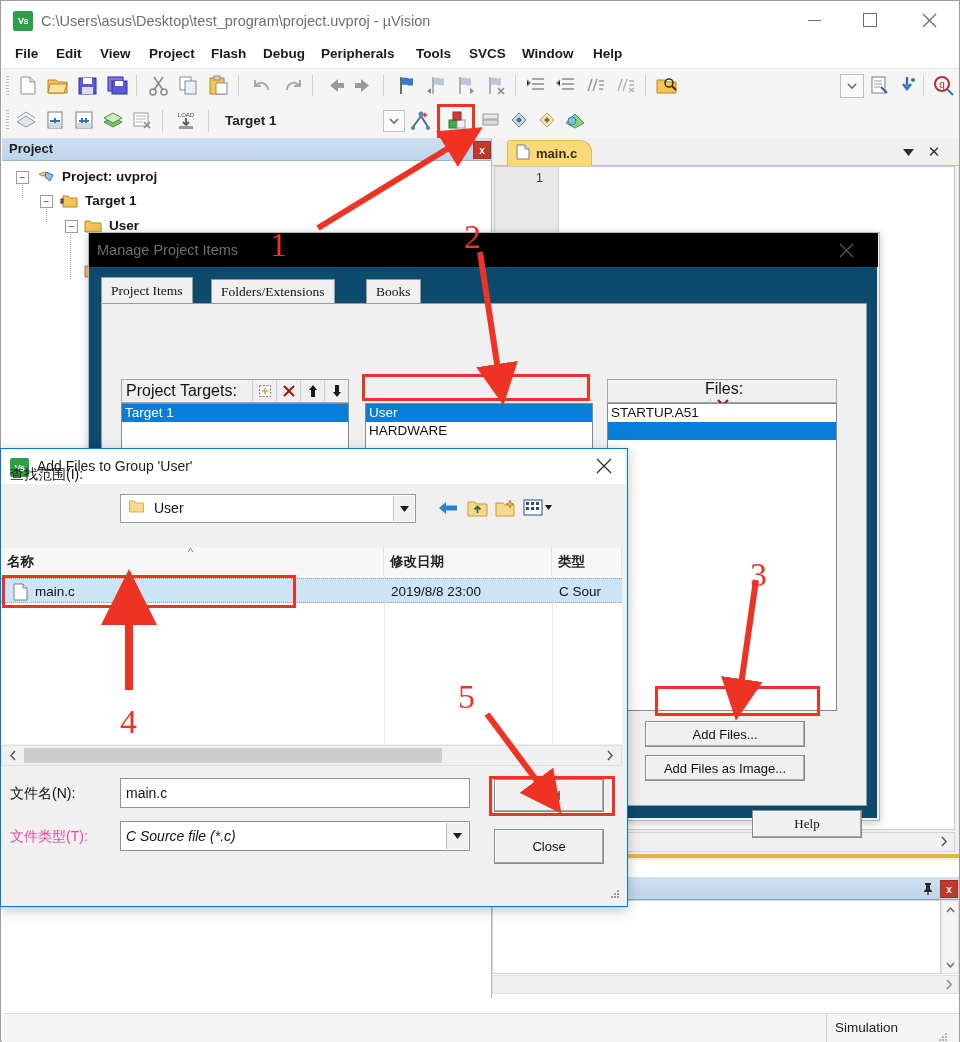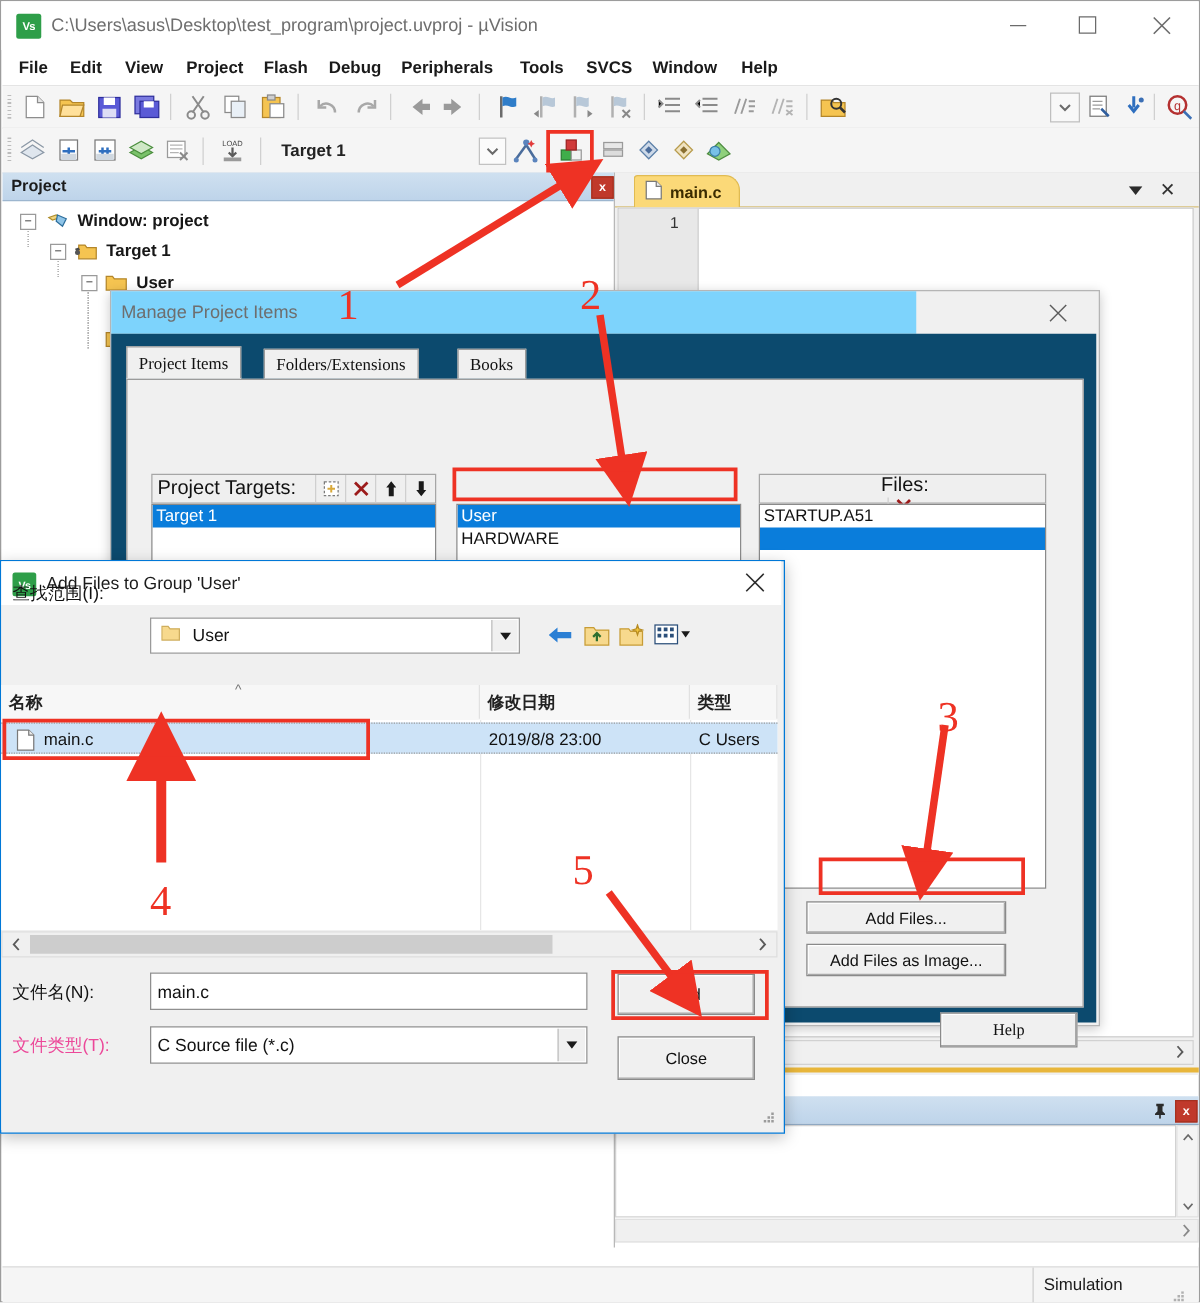--- a/index.html
+++ b/index.html
@@ -84,21 +84,21 @@
   #bottom-vscroll .a{left:2px;width:13px;height:13px;display:flex;align-items:center;justify-content:center;color:#6a6a6a;}
   #bottom-hscroll{left:0;top:98px;width:467px;height:19px;background:#f0f0f0;border:1px solid #e0e0e0;box-sizing:border-box;}
 
   
   #statusbar{left:1px;top:1012px;width:957px;height:28px;background:#f5f5f5;border-top:1px solid #dcdcdc;}
   #status-sim{left:824px;top:0;height:28px;line-height:28px;font-size:13.5px;color:#1a1a1a;border-left:1px solid #cecece;padding-left:8px;}
   #status-grip{left:936px;top:16px;width:10px;height:9px;}
 
   
   #manage-dialog{left:88px;top:232px;width:790px;height:587px;background:#f0f0f0;border:1px solid #b5b5b5;box-shadow:0 2px 9px rgba(0,0,0,.22);}
-  #manage-titlebar{left:0;top:0;width:644px;height:34px;background:#7dd3fc;}
+  #manage-titlebar{left:0;top:0;width:789px;height:34px;background:#000000;}
   #manage-title{left:8px;top:6px;height:22px;line-height:22px;font-size:14.5px;color:#6e6e6e;white-space:nowrap;}
   #manage-close{left:739px;top:4px;width:36px;height:26px;display:flex;align-items:center;justify-content:center;color:#5b5b5b;}
   #manage-body{left:0;top:34px;width:788px;height:551px;background:#0c4a6e;}
   .dtab{height:24px;line-height:24px;font-size:13.5px;font-family:"Liberation Serif","DejaVu Serif",serif;
      color:#111;padding:0 9px;background:#f0f0f0;border:1px solid #9b9b9b;border-bottom:none;box-sizing:border-box;}
   .dtab.active{background:#f0f0f0;border-bottom:1px solid #f0f0f0;height:26px;line-height:26px;font-weight:normal;}
   #tabpane{left:12px;top:36px;width:766px;height:503px;background:#f0f0f0;border:1px solid #9b9b9b;box-sizing:border-box;}
 
   .lbl-bar{height:24px;background:#efefef;border:1px solid #a6a6a6;box-sizing:border-box;display:flex;align-items:center;}
   .lbl-bar .cap{font-size:16px;color:#111;padding-left:4px;flex:1;}
@@ -146,21 +146,21 @@
 
   #af-hscroll{left:1px;top:745px;width:621px;height:21px;background:#f0f0f0;border:1px solid #dedede;box-sizing:border-box;}
   #af-hthumb{left:22px;top:2px;width:418px;height:15px;background:#cdcdcd;}
   #af-hscroll .a{top:2px;width:16px;height:15px;display:flex;align-items:center;justify-content:center;color:#5a5a5a;font-size:12px;}
 
   #af-fn-label{left:10px;top:783px;height:20px;line-height:20px;font-size:14px;color:#111;}
   #af-fn-input{left:120px;top:778px;width:350px;height:30px;background:#ffffff;border:1px solid #8f8f8f;box-sizing:border-box;}
   #af-fn-input span{left:5px;top:5px;height:19px;line-height:19px;font-size:14px;color:#111;}
   #af-ft-label{left:10px;top:826px;height:20px;line-height:20px;font-size:14px;color:#ec4899;}
   #af-ft-combo{left:120px;top:821px;width:350px;height:30px;background:#ffffff;border:1px solid #8f8f8f;box-sizing:border-box;}
-  #af-ft-combo .val{left:5px;top:5px;height:19px;line-height:19px;font-size:14px;color:#111;}
+  #af-ft-combo .val{left:5px;top:5px;height:19px;line-height:19px;font-size:14px;color:#111;font-style:italic;}
   #af-ft-arrow{right:1px;top:1px;width:21px;height:26px;background:#f0f0f0;border-left:1px solid #bdbdbd;
      display:flex;align-items:center;justify-content:center;}
 
   #af-add-btn{left:494px;top:779px;width:110px;height:33px;}
   #af-close-btn{left:494px;top:829px;width:110px;height:35px;text-align:right;}
   #af-grip{left:609px;top:888px;width:11px;height:11px;}
 
   
   .annot-num{font-family:"Liberation Serif","DejaVu Serif",serif;font-size:34px;color:#ee3224;line-height:1;}
   .redbox{border:3px solid #ee3224;box-sizing:border-box;background:transparent;}
@@ -445,21 +445,21 @@
     </div>
 
     <div class="tree-row abs" style="left:14px;top:28px;">
       <span class="tree-exp abs" style="left:0;top:5px;">−</span>
       <span class="abs" style="left:22px;top:4px;">
         <svg width="18" height="15" viewBox="0 0 18 15">
             <path d="M1 4l6-2 3 2-6 2z" fill="#f2d580" stroke="#b08f2e"></path>
             <path d="M8 2l7 3-3 6-5-4z" fill="#8ec4e8" stroke="#2e6f9c"></path>
           </svg>
       </span>
-      <span class="abs" style="left:46px;top:0;">Window: project</span>
+      <span class="abs" style="left:46px;top:0;">Project: uvproj</span>
     </div>
 
     <div class="tree-dotline abs" style="left:20px;top:45px;height:16px;"></div>
     <div class="tree-row abs" style="left:38px;top:52px;">
       <span class="tree-exp abs" style="left:0;top:5px;">−</span>
       <span class="abs" style="left:19px;top:4px;">
         <svg width="20" height="15" viewBox="0 0 20 15">
             <path d="M4 2h5l1.5 2H18v9H4z" fill="#f5c451" stroke="#b4862a"></path>
             <path d="M1 5l3-1 1 2-3 1z" fill="#4a4a4a"></path>
             <circle cx="3" cy="8" r="2" fill="#555"></circle>
@@ -722,21 +722,21 @@
   <div id="af-vline2" class="abs" style="top:0;height:168px;"></div>
   <div id="af-row-main" class="abs">
     <span class="abs" style="left:12px;top:4px;">
       <svg width="15" height="18" viewBox="0 0 15 18">
           <path d="M1 1h9l4 4v12H1z" fill="#fff" stroke="#7a7a7a"></path>
           <path d="M10 1v4h4" fill="#ececec" stroke="#7a7a7a"></path>
         </svg>
     </span>
     <span class="fname abs">main.c</span>
     <span class="fdate abs">2019/8/8 23:00</span>
-    <span class="ftype abs">C Users</span>
+    <span class="ftype abs">C Sour</span>
   </div>
 </div>
 
 <div id="af-hscroll" class="abs">
   <span class="a abs" style="left:3px;">
     <svg width="8" height="11" viewBox="0 0 8 11">
         <path d="M6 1L2 5.5 6 10" fill="none" stroke="#5a5a5a" stroke-width="1.5"></path>
       </svg>
   </span>
   <span id="af-hthumb" class="abs"></span>

